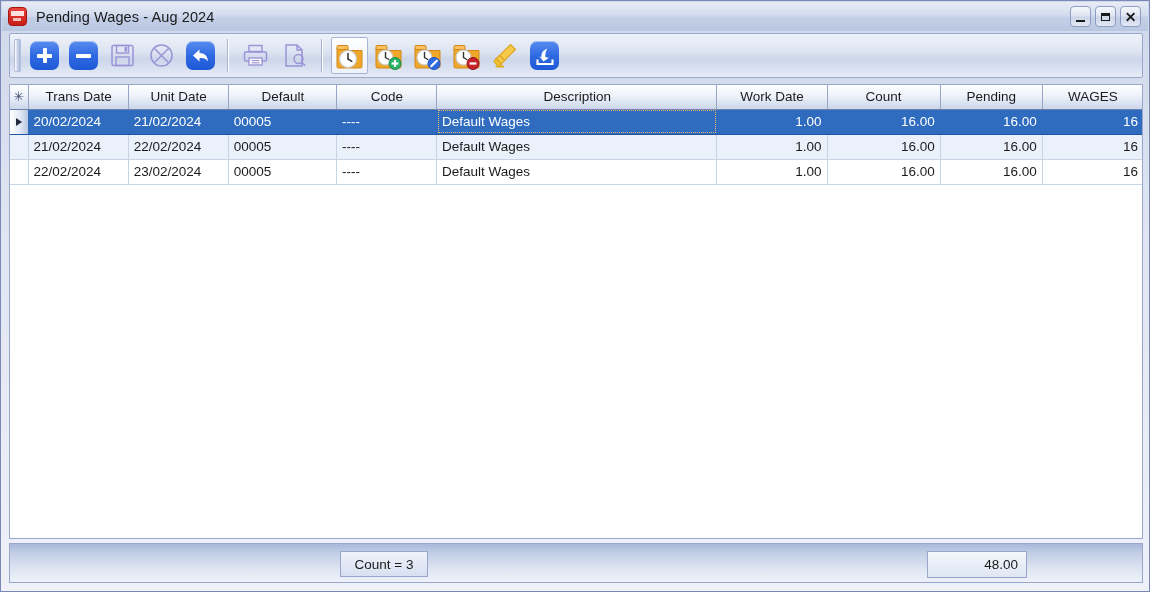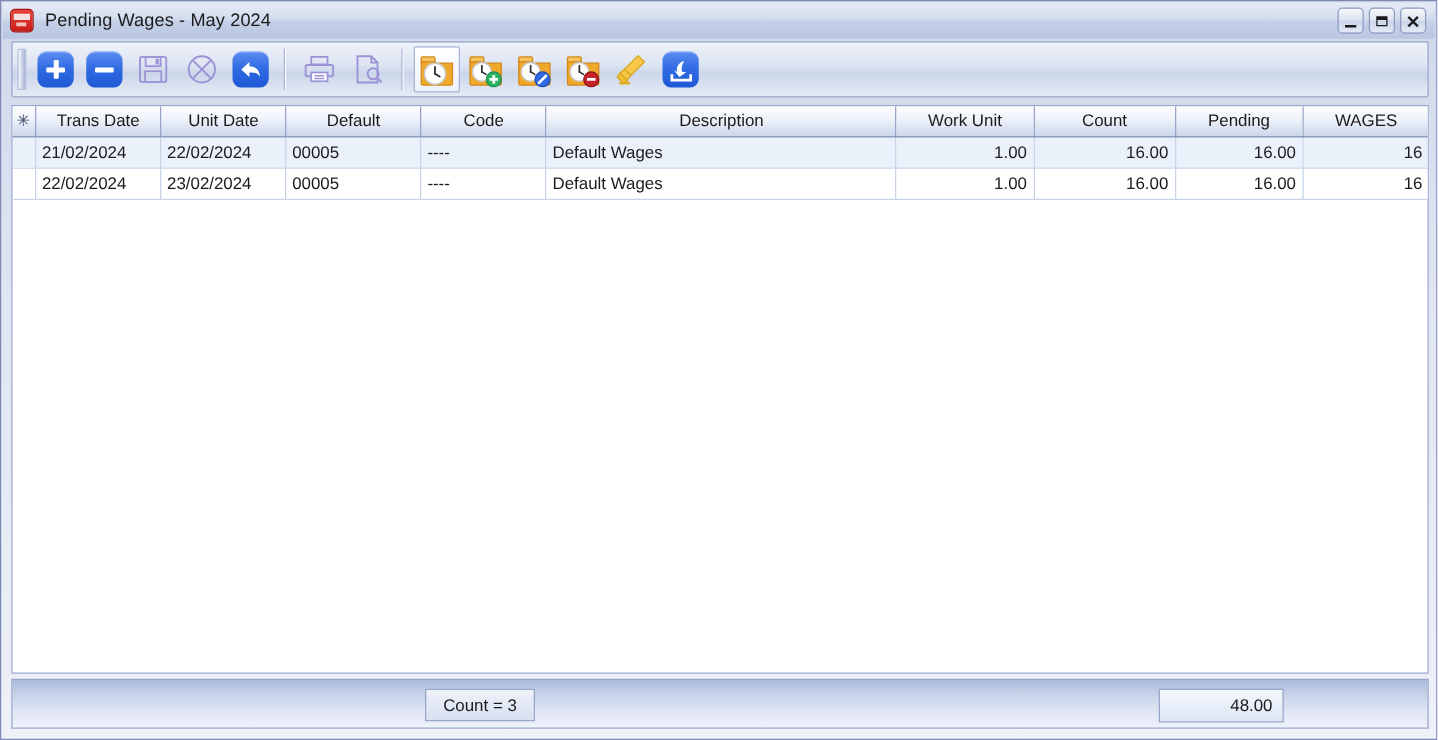--- a/index.html
+++ b/index.html
@@ -271,21 +271,21 @@
     font-size: 13.5px; color: #1b1b1b;
   }
 </style>
 </head>
 <body>
 
 <div id="app-window">
 
   <div class="titlebar">
     <div class="app-icon"></div>
-    <div class="title-text">Pending Wages - May 2024</div>
+    <div class="title-text">Pending Wages - Aug 2024</div>
 
     <div class="win-buttons">
       <div class="win-btn">
         <div class="glyph-min"></div>
       </div>
       <div class="win-btn">
         <div class="glyph-max"></div>
       </div>
       <div class="win-btn">
         <div class="glyph-close">✕</div>
@@ -438,27 +438,41 @@
           <col style="width: 101px;">
         </colgroup>
       <thead>
         <tr>
           <th class="th-marker">✳</th>
         <th class="th-left">Trans Date</th>
             <th class="th-left">Unit Date</th>
             <th class="th-left">Default</th>
             <th class="th-left">Code</th>
             <th class="th-left">Description</th>
-            <th class="">Work Unit</th>
+            <th class="">Work Date</th>
             <th class="">Count</th>
             <th class="">Pending</th>
             <th class="">WAGES</th>
           </tr>
       </thead>
       <tbody id="grid-body">
+          <tr class="r-sel">
+            <td class="marker">
+              <div class="tri"></div>
+            </td>
+            <td>20/02/2024</td>
+            <td>21/02/2024</td>
+            <td>00005</td>
+            <td>----</td>
+            <td class=" focus-cell">Default Wages</td>
+            <td class="num">1.00</td>
+            <td class="num">16.00</td>
+            <td class="num">16.00</td>
+            <td class="num">16</td>
+          </tr>
           <tr class="r-alt">
             <td class="marker"></td>
             <td>21/02/2024</td>
             <td>22/02/2024</td>
             <td>00005</td>
             <td>----</td>
             <td>Default Wages</td>
             <td class="num">1.00</td>
             <td class="num">16.00</td>
             <td class="num">16.00</td>

